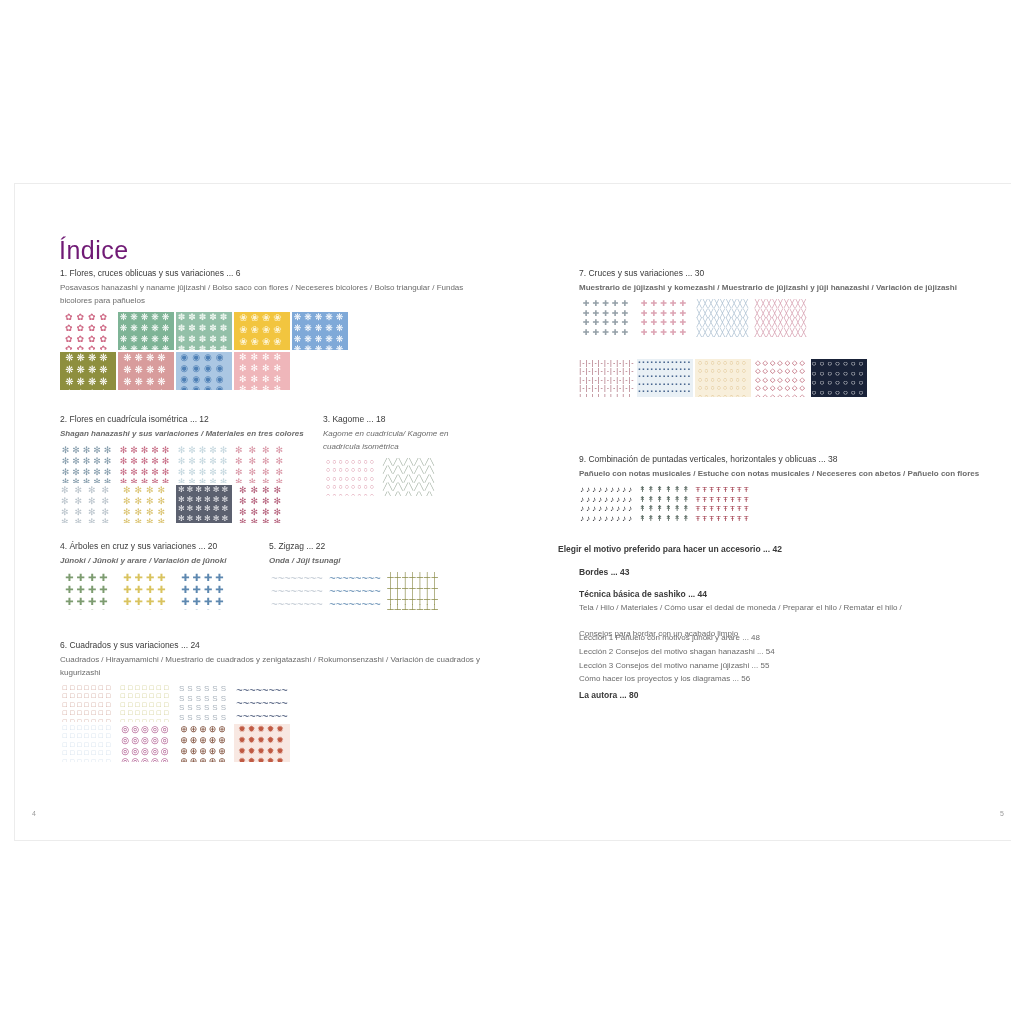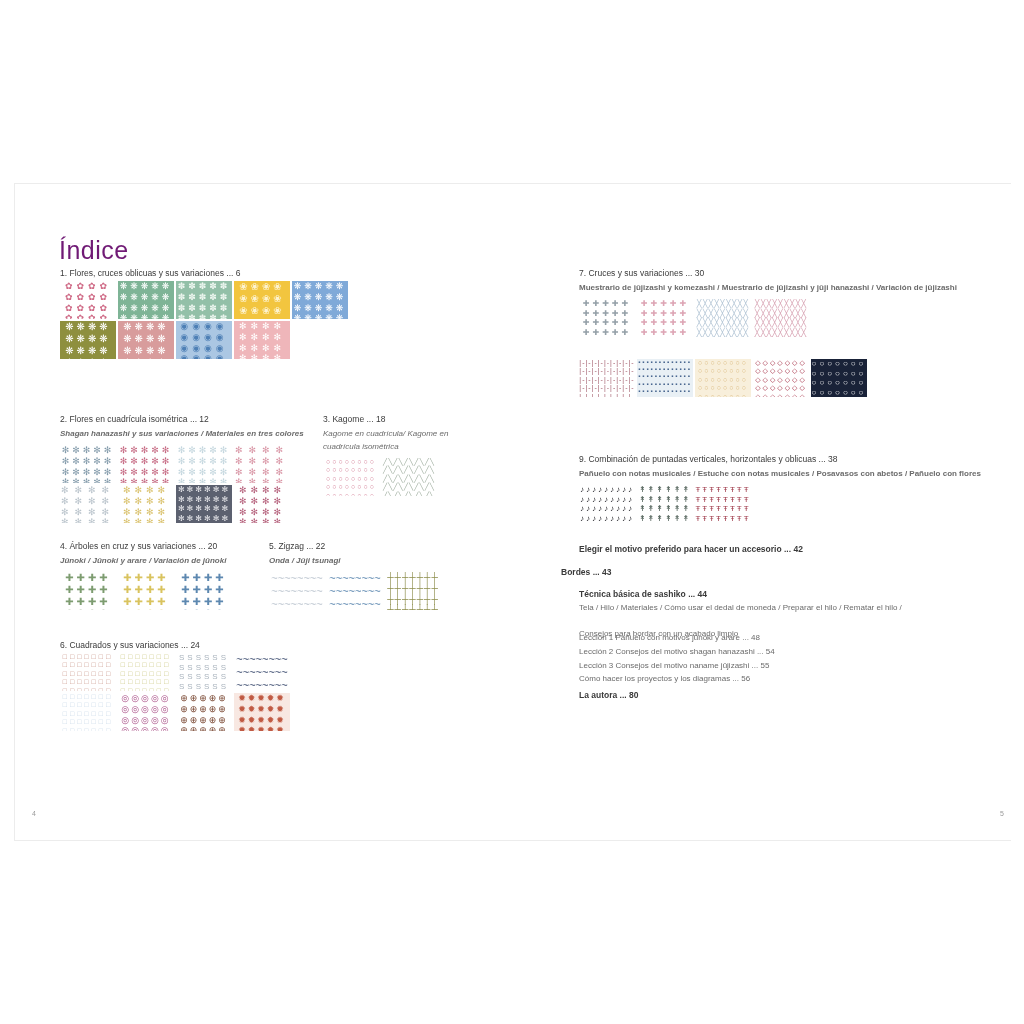--- a/index.html
+++ b/index.html
@@ -43,20 +43,21 @@
 </head>
 <body>
 
 <div class="canvas">
   <div class="page-bg"></div>
 
   <h1 class="title">Índice</h1>
 
   <section class="sec" style="left:60px;top:267px;width:432px">
     <div class="sec-h">1. Flores, cruces oblicuas y sus variaciones ... 6</div>
+    <div class="desc">Posavasos hanazashi y naname jūjizashi / Bolso saco con flores / Neceseres bicolores / Bolso triangular / Fundas bicolores para pañuelos</div>
     <div class="grid" style="width:292px">
       <div class="swatch" style="background: rgb(255, 255, 255); color: rgb(207, 106, 134); font-size: 9px; letter-spacing: 4px;">✿✿✿✿✿✿✿✿✿✿✿✿✿✿✿✿✿✿✿✿✿✿✿✿✿✿✿✿✿✿✿✿✿✿✿✿✿✿✿✿✿✿✿✿✿✿✿✿✿✿✿✿✿✿✿✿✿✿✿✿✿✿✿✿✿✿✿✿✿✿✿✿✿✿✿✿✿✿✿✿✿✿✿✿✿✿✿✿✿✿✿✿✿✿✿✿✿✿✿✿✿✿✿✿✿✿✿✿✿✿✿✿✿✿✿✿✿✿✿✿✿✿✿✿✿✿✿✿✿✿✿✿✿✿✿✿✿✿✿✿✿✿✿✿✿✿✿✿✿✿✿✿✿✿✿✿✿✿✿✿✿✿✿✿✿✿✿✿✿✿✿✿✿✿✿✿✿✿✿✿✿✿✿✿✿✿✿✿✿✿✿✿✿✿✿✿✿✿✿✿</div>
       <div class="swatch" style="background: rgb(126, 180, 150); color: rgb(255, 255, 255); font-size: 9px; letter-spacing: 3px;">❋❋❋❋❋❋❋❋❋❋❋❋❋❋❋❋❋❋❋❋❋❋❋❋❋❋❋❋❋❋❋❋❋❋❋❋❋❋❋❋❋❋❋❋❋❋❋❋❋❋❋❋❋❋❋❋❋❋❋❋❋❋❋❋❋❋❋❋❋❋❋❋❋❋❋❋❋❋❋❋❋❋❋❋❋❋❋❋❋❋❋❋❋❋❋❋❋❋❋❋❋❋❋❋❋❋❋❋❋❋❋❋❋❋❋❋❋❋❋❋❋❋❋❋❋❋❋❋❋❋❋❋❋❋❋❋❋❋❋❋❋❋❋❋❋❋❋❋❋❋❋❋❋❋❋❋❋❋❋❋❋❋❋❋❋❋❋❋❋❋❋❋❋❋❋❋❋❋❋❋❋❋❋❋❋❋❋❋❋❋❋❋❋❋❋❋❋❋❋❋</div>
       <div class="swatch" style="background: rgb(147, 192, 168); color: rgb(238, 246, 240); font-size: 9px; letter-spacing: 3px;">✽✽✽✽✽✽✽✽✽✽✽✽✽✽✽✽✽✽✽✽✽✽✽✽✽✽✽✽✽✽✽✽✽✽✽✽✽✽✽✽✽✽✽✽✽✽✽✽✽✽✽✽✽✽✽✽✽✽✽✽✽✽✽✽✽✽✽✽✽✽✽✽✽✽✽✽✽✽✽✽✽✽✽✽✽✽✽✽✽✽✽✽✽✽✽✽✽✽✽✽✽✽✽✽✽✽✽✽✽✽✽✽✽✽✽✽✽✽✽✽✽✽✽✽✽✽✽✽✽✽✽✽✽✽✽✽✽✽✽✽✽✽✽✽✽✽✽✽✽✽✽✽✽✽✽✽✽✽✽✽✽✽✽✽✽✽✽✽✽✽✽✽✽✽✽✽✽✽✽✽✽✽✽✽✽✽✽✽✽✽✽✽✽✽✽✽✽✽✽✽</div>
       <div class="swatch" style="background: rgb(242, 197, 63); color: rgb(253, 243, 208); font-size: 10px; letter-spacing: 3px;">❀❀❀❀❀❀❀❀❀❀❀❀❀❀❀❀❀❀❀❀❀❀❀❀❀❀❀❀❀❀❀❀❀❀❀❀❀❀❀❀❀❀❀❀❀❀❀❀❀❀❀❀❀❀❀❀❀❀❀❀❀❀❀❀❀❀❀❀❀❀❀❀❀❀❀❀❀❀❀❀❀❀❀❀❀❀❀❀❀❀❀❀❀❀❀❀❀❀❀❀❀❀❀❀❀❀❀❀❀❀❀❀❀❀❀❀❀❀❀❀❀❀❀❀❀❀❀❀❀❀❀❀❀❀❀❀❀❀❀❀❀❀❀❀❀❀❀❀❀❀❀❀❀❀❀❀❀❀❀❀❀❀❀❀❀❀❀❀❀❀❀❀❀❀❀❀❀❀❀❀❀❀❀❀❀❀❀❀❀❀❀❀❀❀❀❀❀❀❀❀</div>
       <div class="swatch" style="background: rgb(127, 169, 216); color: rgb(255, 255, 255); font-size: 9px; letter-spacing: 3px;">❋❋❋❋❋❋❋❋❋❋❋❋❋❋❋❋❋❋❋❋❋❋❋❋❋❋❋❋❋❋❋❋❋❋❋❋❋❋❋❋❋❋❋❋❋❋❋❋❋❋❋❋❋❋❋❋❋❋❋❋❋❋❋❋❋❋❋❋❋❋❋❋❋❋❋❋❋❋❋❋❋❋❋❋❋❋❋❋❋❋❋❋❋❋❋❋❋❋❋❋❋❋❋❋❋❋❋❋❋❋❋❋❋❋❋❋❋❋❋❋❋❋❋❋❋❋❋❋❋❋❋❋❋❋❋❋❋❋❋❋❋❋❋❋❋❋❋❋❋❋❋❋❋❋❋❋❋❋❋❋❋❋❋❋❋❋❋❋❋❋❋❋❋❋❋❋❋❋❋❋❋❋❋❋❋❋❋❋❋❋❋❋❋❋❋❋❋❋❋❋</div>
       <div class="swatch" style="background: rgb(142, 143, 62); color: rgb(255, 255, 255); font-size: 10px; letter-spacing: 3px;">❋❋❋❋❋❋❋❋❋❋❋❋❋❋❋❋❋❋❋❋❋❋❋❋❋❋❋❋❋❋❋❋❋❋❋❋❋❋❋❋❋❋❋❋❋❋❋❋❋❋❋❋❋❋❋❋❋❋❋❋❋❋❋❋❋❋❋❋❋❋❋❋❋❋❋❋❋❋❋❋❋❋❋❋❋❋❋❋❋❋❋❋❋❋❋❋❋❋❋❋❋❋❋❋❋❋❋❋❋❋❋❋❋❋❋❋❋❋❋❋❋❋❋❋❋❋❋❋❋❋❋❋❋❋❋❋❋❋❋❋❋❋❋❋❋❋❋❋❋❋❋❋❋❋❋❋❋❋❋❋❋❋❋❋❋❋❋❋❋❋❋❋❋❋❋❋❋❋❋❋❋❋❋❋❋❋❋❋❋❋❋❋❋❋❋❋❋❋❋❋</div>
       <div class="swatch" style="background: rgb(216, 156, 156); color: rgb(255, 255, 255); font-size: 10px; letter-spacing: 3px;">❋❋❋❋❋❋❋❋❋❋❋❋❋❋❋❋❋❋❋❋❋❋❋❋❋❋❋❋❋❋❋❋❋❋❋❋❋❋❋❋❋❋❋❋❋❋❋❋❋❋❋❋❋❋❋❋❋❋❋❋❋❋❋❋❋❋❋❋❋❋❋❋❋❋❋❋❋❋❋❋❋❋❋❋❋❋❋❋❋❋❋❋❋❋❋❋❋❋❋❋❋❋❋❋❋❋❋❋❋❋❋❋❋❋❋❋❋❋❋❋❋❋❋❋❋❋❋❋❋❋❋❋❋❋❋❋❋❋❋❋❋❋❋❋❋❋❋❋❋❋❋❋❋❋❋❋❋❋❋❋❋❋❋❋❋❋❋❋❋❋❋❋❋❋❋❋❋❋❋❋❋❋❋❋❋❋❋❋❋❋❋❋❋❋❋❋❋❋❋❋</div>
       <div class="swatch" style="background: rgb(171, 199, 227); color: rgb(77, 127, 181); font-size: 9px; letter-spacing: 4px;">◉◉◉◉◉◉◉◉◉◉◉◉◉◉◉◉◉◉◉◉◉◉◉◉◉◉◉◉◉◉◉◉◉◉◉◉◉◉◉◉◉◉◉◉◉◉◉◉◉◉◉◉◉◉◉◉◉◉◉◉◉◉◉◉◉◉◉◉◉◉◉◉◉◉◉◉◉◉◉◉◉◉◉◉◉◉◉◉◉◉◉◉◉◉◉◉◉◉◉◉◉◉◉◉◉◉◉◉◉◉◉◉◉◉◉◉◉◉◉◉◉◉◉◉◉◉◉◉◉◉◉◉◉◉◉◉◉◉◉◉◉◉◉◉◉◉◉◉◉◉◉◉◉◉◉◉◉◉◉◉◉◉◉◉◉◉◉◉◉◉◉◉◉◉◉◉◉◉◉◉◉◉◉◉◉◉◉◉◉◉◉◉◉◉◉◉◉◉◉◉</div>
       <div class="swatch" style="background: rgb(239, 182, 186); color: rgb(255, 255, 255); font-size: 9px; letter-spacing: 4px;">✻✻✻✻✻✻✻✻✻✻✻✻✻✻✻✻✻✻✻✻✻✻✻✻✻✻✻✻✻✻✻✻✻✻✻✻✻✻✻✻✻✻✻✻✻✻✻✻✻✻✻✻✻✻✻✻✻✻✻✻✻✻✻✻✻✻✻✻✻✻✻✻✻✻✻✻✻✻✻✻✻✻✻✻✻✻✻✻✻✻✻✻✻✻✻✻✻✻✻✻✻✻✻✻✻✻✻✻✻✻✻✻✻✻✻✻✻✻✻✻✻✻✻✻✻✻✻✻✻✻✻✻✻✻✻✻✻✻✻✻✻✻✻✻✻✻✻✻✻✻✻✻✻✻✻✻✻✻✻✻✻✻✻✻✻✻✻✻✻✻✻✻✻✻✻✻✻✻✻✻✻✻✻✻✻✻✻✻✻✻✻✻✻✻✻✻✻✻✻✻</div>
@@ -102,20 +103,21 @@
     <div class="desc it nw">Onda / Jūji tsunagi</div>
     <div class="grid" style="width:176px">
       <div class="swatch" style="background: rgb(255, 255, 255); color: rgb(189, 198, 208); font-size: 11px; letter-spacing: 0px;">~~~~~~~~~~~~~~~~~~~~~~~~~~~~~~~~~~~~~~~~~~~~~~~~~~~~~~~~~~~~~~~~~~~~~~~~~~~~~~~~~~~~~~~~~~~~~~~~~~~~~~~~~~~~~~~~~~~~~~~~~~~~~~~~~~~~~~~~~~~~~~~~~~~~~~~~~~~~~~~~~~~~~~~~~~~~~~~~~~~~~~~~~~~~~~~~~~~~~~~~</div>
       <div class="swatch" style="background: rgb(255, 255, 255); color: rgb(93, 136, 176); font-size: 11px; letter-spacing: 0px;">~~~~~~~~~~~~~~~~~~~~~~~~~~~~~~~~~~~~~~~~~~~~~~~~~~~~~~~~~~~~~~~~~~~~~~~~~~~~~~~~~~~~~~~~~~~~~~~~~~~~~~~~~~~~~~~~~~~~~~~~~~~~~~~~~~~~~~~~~~~~~~~~~~~~~~~~~~~~~~~~~~~~~~~~~~~~~~~~~~~~~~~~~~~~~~~~~~~~~~~~</div>
       <div class="swatch" style="background: rgb(255, 255, 255); color: rgb(141, 141, 75); font-size: 9px; letter-spacing: 1px;">┼┼┼┼┼┼┼┼┼┼┼┼┼┼┼┼┼┼┼┼┼┼┼┼┼┼┼┼┼┼┼┼┼┼┼┼┼┼┼┼┼┼┼┼┼┼┼┼┼┼┼┼┼┼┼┼┼┼┼┼┼┼┼┼┼┼┼┼┼┼┼┼┼┼┼┼┼┼┼┼┼┼┼┼┼┼┼┼┼┼┼┼┼┼┼┼┼┼┼┼┼┼┼┼┼┼┼┼┼┼┼┼┼┼┼┼┼┼┼┼┼┼┼┼┼┼┼┼┼┼┼┼┼┼┼┼┼┼┼┼┼┼┼┼┼┼┼┼┼┼┼┼┼┼┼┼┼┼┼┼┼┼┼┼┼┼┼┼┼┼┼┼┼┼┼┼┼┼┼┼┼┼┼┼┼┼┼┼┼┼┼┼┼┼┼┼┼┼┼┼</div>
     </div>
   </section>
 
   <section class="sec" style="left:60px;top:639px;width:440px">
     <div class="sec-h">6. Cuadrados y sus variaciones ... 24</div>
+    <div class="desc">Cuadrados / Hirayamamichi / Muestrario de cuadrados y zenigatazashi / Rokumonsenzashi / Variación de cuadrados y kugurizashi</div>
     <div class="grid" style="width:234px">
       <div class="swatch" style="background: rgb(255, 255, 255); color: rgb(196, 139, 125); font-size: 7px; letter-spacing: 3px;">□□□□□□□□□□□□□□□□□□□□□□□□□□□□□□□□□□□□□□□□□□□□□□□□□□□□□□□□□□□□□□□□□□□□□□□□□□□□□□□□□□□□□□□□□□□□□□□□□□□□□□□□□□□□□□□□□□□□□□□□□□□□□□□□□□□□□□□□□□□□□□□□□□□□□□□□□□□□□□□□□□□□□□□□□□□□□□□□□□□□□□□□□□□□□□□□□□□□□□□□</div>
       <div class="swatch" style="background: rgb(255, 255, 255); color: rgb(198, 195, 120); font-size: 7px; letter-spacing: 3px;">□□□□□□□□□□□□□□□□□□□□□□□□□□□□□□□□□□□□□□□□□□□□□□□□□□□□□□□□□□□□□□□□□□□□□□□□□□□□□□□□□□□□□□□□□□□□□□□□□□□□□□□□□□□□□□□□□□□□□□□□□□□□□□□□□□□□□□□□□□□□□□□□□□□□□□□□□□□□□□□□□□□□□□□□□□□□□□□□□□□□□□□□□□□□□□□□□□□□□□□□</div>
       <div class="swatch" style="background: rgb(255, 255, 255); color: rgb(169, 179, 189); font-size: 8px; letter-spacing: 3px;">SSSSSSSSSSSSSSSSSSSSSSSSSSSSSSSSSSSSSSSSSSSSSSSSSSSSSSSSSSSSSSSSSSSSSSSSSSSSSSSSSSSSSSSSSSSSSSSSSSSSSSSSSSSSSSSSSSSSSSSSSSSSSSSSSSSSSSSSSSSSSSSSSSSSSSSSSSSSSSSSSSSSSSSSSSSSSSSSSSSSSSSSSSSSSSSSSSSSSSSS</div>
       <div class="swatch" style="background: rgb(255, 255, 255); color: rgb(61, 77, 112); font-size: 11px; letter-spacing: 0px;">~~~~~~~~~~~~~~~~~~~~~~~~~~~~~~~~~~~~~~~~~~~~~~~~~~~~~~~~~~~~~~~~~~~~~~~~~~~~~~~~~~~~~~~~~~~~~~~~~~~~~~~~~~~~~~~~~~~~~~~~~~~~~~~~~~~~~~~~~~~~~~~~~~~~~~~~~~~~~~~~~~~~~~~~~~~~~~~~~~~~~~~~~~~~~~~~~~~~~~~~</div>
       <div class="swatch" style="background: rgb(255, 255, 255); color: rgb(195, 213, 229); font-size: 7px; letter-spacing: 3px;">□□□□□□□□□□□□□□□□□□□□□□□□□□□□□□□□□□□□□□□□□□□□□□□□□□□□□□□□□□□□□□□□□□□□□□□□□□□□□□□□□□□□□□□□□□□□□□□□□□□□□□□□□□□□□□□□□□□□□□□□□□□□□□□□□□□□□□□□□□□□□□□□□□□□□□□□□□□□□□□□□□□□□□□□□□□□□□□□□□□□□□□□□□□□□□□□□□□□□□□□</div>
       <div class="swatch" style="background: rgb(255, 255, 255); color: rgb(169, 79, 135); font-size: 9px; letter-spacing: 2px;">◎◎◎◎◎◎◎◎◎◎◎◎◎◎◎◎◎◎◎◎◎◎◎◎◎◎◎◎◎◎◎◎◎◎◎◎◎◎◎◎◎◎◎◎◎◎◎◎◎◎◎◎◎◎◎◎◎◎◎◎◎◎◎◎◎◎◎◎◎◎◎◎◎◎◎◎◎◎◎◎◎◎◎◎◎◎◎◎◎◎◎◎◎◎◎◎◎◎◎◎◎◎◎◎◎◎◎◎◎◎◎◎◎◎◎◎◎◎◎◎◎◎◎◎◎◎◎◎◎◎◎◎◎◎◎◎◎◎◎◎◎◎◎◎◎◎◎◎◎◎◎◎◎◎◎◎◎◎◎◎◎◎◎◎◎◎◎◎◎◎◎◎◎◎◎◎◎◎◎◎◎◎◎◎◎◎◎◎◎◎◎◎◎◎◎◎◎◎◎◎</div>
       <div class="swatch" style="background: rgb(255, 255, 255); color: rgb(124, 75, 54); font-size: 9px; letter-spacing: 2px;">⊕⊕⊕⊕⊕⊕⊕⊕⊕⊕⊕⊕⊕⊕⊕⊕⊕⊕⊕⊕⊕⊕⊕⊕⊕⊕⊕⊕⊕⊕⊕⊕⊕⊕⊕⊕⊕⊕⊕⊕⊕⊕⊕⊕⊕⊕⊕⊕⊕⊕⊕⊕⊕⊕⊕⊕⊕⊕⊕⊕⊕⊕⊕⊕⊕⊕⊕⊕⊕⊕⊕⊕⊕⊕⊕⊕⊕⊕⊕⊕⊕⊕⊕⊕⊕⊕⊕⊕⊕⊕⊕⊕⊕⊕⊕⊕⊕⊕⊕⊕⊕⊕⊕⊕⊕⊕⊕⊕⊕⊕⊕⊕⊕⊕⊕⊕⊕⊕⊕⊕⊕⊕⊕⊕⊕⊕⊕⊕⊕⊕⊕⊕⊕⊕⊕⊕⊕⊕⊕⊕⊕⊕⊕⊕⊕⊕⊕⊕⊕⊕⊕⊕⊕⊕⊕⊕⊕⊕⊕⊕⊕⊕⊕⊕⊕⊕⊕⊕⊕⊕⊕⊕⊕⊕⊕⊕⊕⊕⊕⊕⊕⊕⊕⊕⊕⊕⊕⊕⊕⊕⊕⊕⊕⊕⊕⊕⊕⊕⊕⊕</div>
       <div class="swatch" style="background: rgb(248, 232, 226); color: rgb(192, 90, 67); font-size: 9px; letter-spacing: 2px;">✹✹✹✹✹✹✹✹✹✹✹✹✹✹✹✹✹✹✹✹✹✹✹✹✹✹✹✹✹✹✹✹✹✹✹✹✹✹✹✹✹✹✹✹✹✹✹✹✹✹✹✹✹✹✹✹✹✹✹✹✹✹✹✹✹✹✹✹✹✹✹✹✹✹✹✹✹✹✹✹✹✹✹✹✹✹✹✹✹✹✹✹✹✹✹✹✹✹✹✹✹✹✹✹✹✹✹✹✹✹✹✹✹✹✹✹✹✹✹✹✹✹✹✹✹✹✹✹✹✹✹✹✹✹✹✹✹✹✹✹✹✹✹✹✹✹✹✹✹✹✹✹✹✹✹✹✹✹✹✹✹✹✹✹✹✹✹✹✹✹✹✹✹✹✹✹✹✹✹✹✹✹✹✹✹✹✹✹✹✹✹✹✹✹✹✹✹✹✹✹</div>
     </div>
@@ -137,30 +139,30 @@
       <div class="swatch" style="background: rgb(255, 255, 255); color: rgb(158, 85, 101); font-size: 7px; letter-spacing: 1px;">|-|-|-|-|-|-|-|-|-|-|-|-|-|-|-|-|-|-|-|-|-|-|-|-|-|-|-|-|-|-|-|-|-|-|-|-|-|-|-|-|-|-|-|-|-|-|-|-|-|-|-|-|-|-|-|-|-|-|-|-|-|-|-|-|-|-|-|-|-|-|-|-|-|-|-|-|-|-|-|-|-|-|-|-|-|-|-|-|-|-|-|-|-|-|-|-|-|-|-|-</div>
       <div class="swatch" style="background: rgb(233, 240, 245); color: rgb(65, 96, 138); font-size: 6px; letter-spacing: 2px;">▪▪▪▪▪▪▪▪▪▪▪▪▪▪▪▪▪▪▪▪▪▪▪▪▪▪▪▪▪▪▪▪▪▪▪▪▪▪▪▪▪▪▪▪▪▪▪▪▪▪▪▪▪▪▪▪▪▪▪▪▪▪▪▪▪▪▪▪▪▪▪▪▪▪▪▪▪▪▪▪▪▪▪▪▪▪▪▪▪▪▪▪▪▪▪▪▪▪▪▪▪▪▪▪▪▪▪▪▪▪▪▪▪▪▪▪▪▪▪▪▪▪▪▪▪▪▪▪▪▪▪▪▪▪▪▪▪▪▪▪▪▪▪▪▪▪▪▪▪▪▪▪▪▪▪▪▪▪▪▪▪▪▪▪▪▪▪▪▪▪▪▪▪▪▪▪▪▪▪▪▪▪▪▪▪▪▪▪▪▪▪▪▪▪▪▪▪▪▪▪</div>
       <div class="swatch" style="background: rgb(248, 239, 219); color: rgb(217, 184, 124); font-size: 7px; letter-spacing: 2px;">○○○○○○○○○○○○○○○○○○○○○○○○○○○○○○○○○○○○○○○○○○○○○○○○○○○○○○○○○○○○○○○○○○○○○○○○○○○○○○○○○○○○○○○○○○○○○○○○○○○○○○○○○○○○○○○○○○○○○○○○○○○○○○○○○○○○○○○○○○○○○○○○○○○○○○○○○○○○○○○○○○○○○○○○○○○○○○○○○○○○○○○○○○○○○○○○○○○○○○○○</div>
       <div class="swatch" style="background: rgb(255, 255, 255); color: rgb(173, 64, 85); font-size: 7px; letter-spacing: 2px;">◇◇◇◇◇◇◇◇◇◇◇◇◇◇◇◇◇◇◇◇◇◇◇◇◇◇◇◇◇◇◇◇◇◇◇◇◇◇◇◇◇◇◇◇◇◇◇◇◇◇◇◇◇◇◇◇◇◇◇◇◇◇◇◇◇◇◇◇◇◇◇◇◇◇◇◇◇◇◇◇◇◇◇◇◇◇◇◇◇◇◇◇◇◇◇◇◇◇◇◇◇◇◇◇◇◇◇◇◇◇◇◇◇◇◇◇◇◇◇◇◇◇◇◇◇◇◇◇◇◇◇◇◇◇◇◇◇◇◇◇◇◇◇◇◇◇◇◇◇◇◇◇◇◇◇◇◇◇◇◇◇◇◇◇◇◇◇◇◇◇◇◇◇◇◇◇◇◇◇◇◇◇◇◇◇◇◇◇◇◇◇◇◇◇◇◇◇◇◇◇</div>
       <div class="swatch" style="background: rgb(25, 34, 56); color: rgb(242, 242, 244); font-size: 8px; letter-spacing: 3px;">○○○○○○○○○○○○○○○○○○○○○○○○○○○○○○○○○○○○○○○○○○○○○○○○○○○○○○○○○○○○○○○○○○○○○○○○○○○○○○○○○○○○○○○○○○○○○○○○○○○○○○○○○○○○○○○○○○○○○○○○○○○○○○○○○○○○○○○○○○○○○○○○○○○○○○○○○○○○○○○○○○○○○○○○○○○○○○○○○○○○○○○○○○○○○○○○○○○○○○○○</div>
     </div>
   </section>
 
   <section class="sec" style="left:579px;top:453px;width:440px">
     <div class="sec-h">9. Combinación de puntadas verticales, horizontales y oblicuas ... 38</div>
-    <div class="desc nw">Pañuelo con notas musicales / Estuche con notas musicales / Posavasos con abetos / Pañuelo con flores</div>
+    <div class="desc nw">Pañuelo con notas musicales / Estuche con notas musicales / Neceseres con abetos / Pañuelo con flores</div>
     <div class="grid" style="width:176px">
       <div class="swatch" style="background: rgb(255, 255, 255); color: rgb(38, 38, 43); font-size: 8px; letter-spacing: 2px;">♪♪♪♪♪♪♪♪♪♪♪♪♪♪♪♪♪♪♪♪♪♪♪♪♪♪♪♪♪♪♪♪♪♪♪♪♪♪♪♪♪♪♪♪♪♪♪♪♪♪♪♪♪♪♪♪♪♪♪♪♪♪♪♪♪♪♪♪♪♪♪♪♪♪♪♪♪♪♪♪♪♪♪♪♪♪♪♪♪♪♪♪♪♪♪♪♪♪♪♪♪♪♪♪♪♪♪♪♪♪♪♪♪♪♪♪♪♪♪♪♪♪♪♪♪♪♪♪♪♪♪♪♪♪♪♪♪♪♪♪♪♪♪♪♪♪♪♪♪♪♪♪♪♪♪♪♪♪♪♪♪♪♪♪♪♪♪♪♪♪♪♪♪♪♪♪♪♪♪♪♪♪♪♪♪♪♪♪♪♪♪♪♪♪♪♪♪♪♪♪</div>
       <div class="swatch" style="background: rgb(255, 255, 255); color: rgb(61, 79, 70); font-size: 8px; letter-spacing: 2px;">↟↟↟↟↟↟↟↟↟↟↟↟↟↟↟↟↟↟↟↟↟↟↟↟↟↟↟↟↟↟↟↟↟↟↟↟↟↟↟↟↟↟↟↟↟↟↟↟↟↟↟↟↟↟↟↟↟↟↟↟↟↟↟↟↟↟↟↟↟↟↟↟↟↟↟↟↟↟↟↟↟↟↟↟↟↟↟↟↟↟↟↟↟↟↟↟↟↟↟↟↟↟↟↟↟↟↟↟↟↟↟↟↟↟↟↟↟↟↟↟↟↟↟↟↟↟↟↟↟↟↟↟↟↟↟↟↟↟↟↟↟↟↟↟↟↟↟↟↟↟↟↟↟↟↟↟↟↟↟↟↟↟↟↟↟↟↟↟↟↟↟↟↟↟↟↟↟↟↟↟↟↟↟↟↟↟↟↟↟↟↟↟↟↟↟↟↟↟↟↟</div>
       <div class="swatch" style="background: rgb(255, 255, 255); color: rgb(160, 60, 76); font-size: 8px; letter-spacing: 2px;">ŦŦŦŦŦŦŦŦŦŦŦŦŦŦŦŦŦŦŦŦŦŦŦŦŦŦŦŦŦŦŦŦŦŦŦŦŦŦŦŦŦŦŦŦŦŦŦŦŦŦŦŦŦŦŦŦŦŦŦŦŦŦŦŦŦŦŦŦŦŦŦŦŦŦŦŦŦŦŦŦŦŦŦŦŦŦŦŦŦŦŦŦŦŦŦŦŦŦŦŦŦŦŦŦŦŦŦŦŦŦŦŦŦŦŦŦŦŦŦŦŦŦŦŦŦŦŦŦŦŦŦŦŦŦŦŦŦŦŦŦŦŦŦŦŦŦŦŦŦŦŦŦŦŦŦŦŦŦŦŦŦŦŦŦŦŦŦŦŦŦŦŦŦŦŦŦŦŦŦŦŦŦŦŦŦŦŦŦŦŦŦŦŦŦŦŦŦŦŦŦ</div>
     </div>
   </section>
 
-  <div class="entry bold" style="left:579px;top:543px">Elegir el motivo preferido para hacer un accesorio ... 42</div>
-  <div class="entry bold" style="left:561px;top:566px">Bordes ... 43</div>
+  <div class="entry bold" style="left:558px;top:543px">Elegir el motivo preferido para hacer un accesorio ... 42</div>
+  <div class="entry bold" style="left:579px;top:566px">Bordes ... 43</div>
   <div class="entry bold" style="left:579px;top:588px">Técnica básica de sashiko ... 44</div>
   <div class="entry" style="left:579px;top:601px">Tela / Hilo / Materiales / Cómo usar el dedal de moneda / Preparar el hilo / Rematar el hilo /</div>
   <div class="entry" style="left:579px;top:627px">Consejos para bordar con un acabado limpio</div>
   <div class="entry" style="left:579px;top:631px">Lección 1 Pañuelo con motivos jūnoki y arare ... 48</div>
   <div class="entry" style="left:579px;top:645px">Lección 2 Consejos del motivo shagan hanazashi ... 54</div>
   <div class="entry" style="left:579px;top:659px">Lección 3 Consejos del motivo naname jūjizashi ... 55</div>
   <div class="entry" style="left:579px;top:672px">Cómo hacer los proyectos y los diagramas ... 56</div>
   <div class="entry bold" style="left:579px;top:689px">La autora ... 80</div>
 
   <div class="pagenum" style="left:32px;top:810px">4</div>

